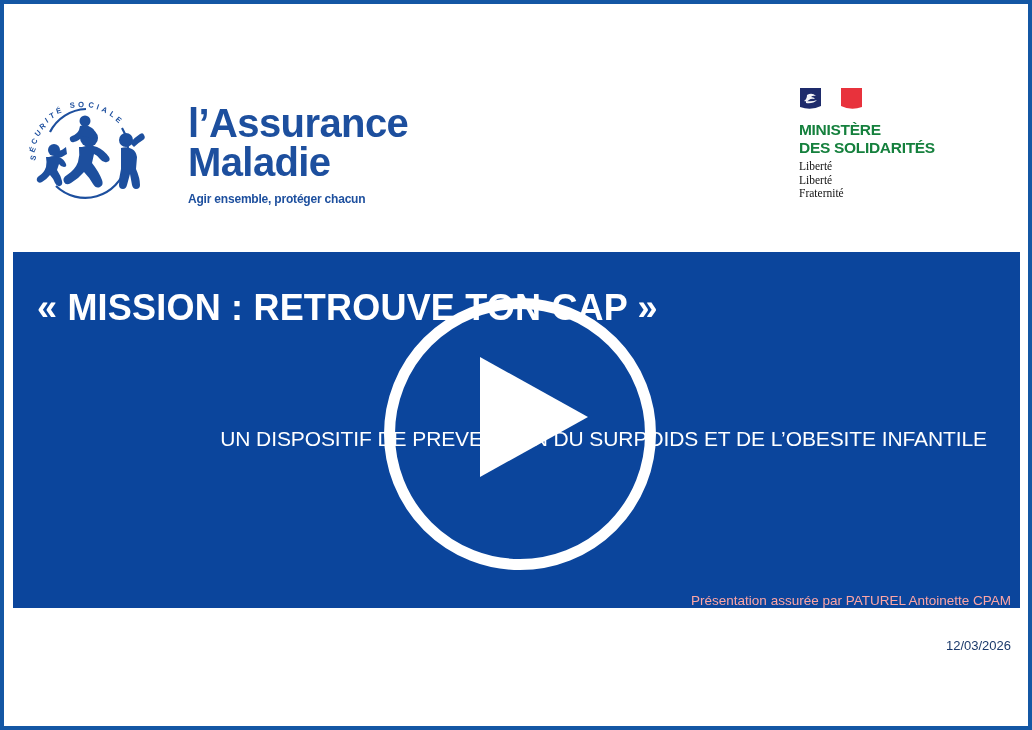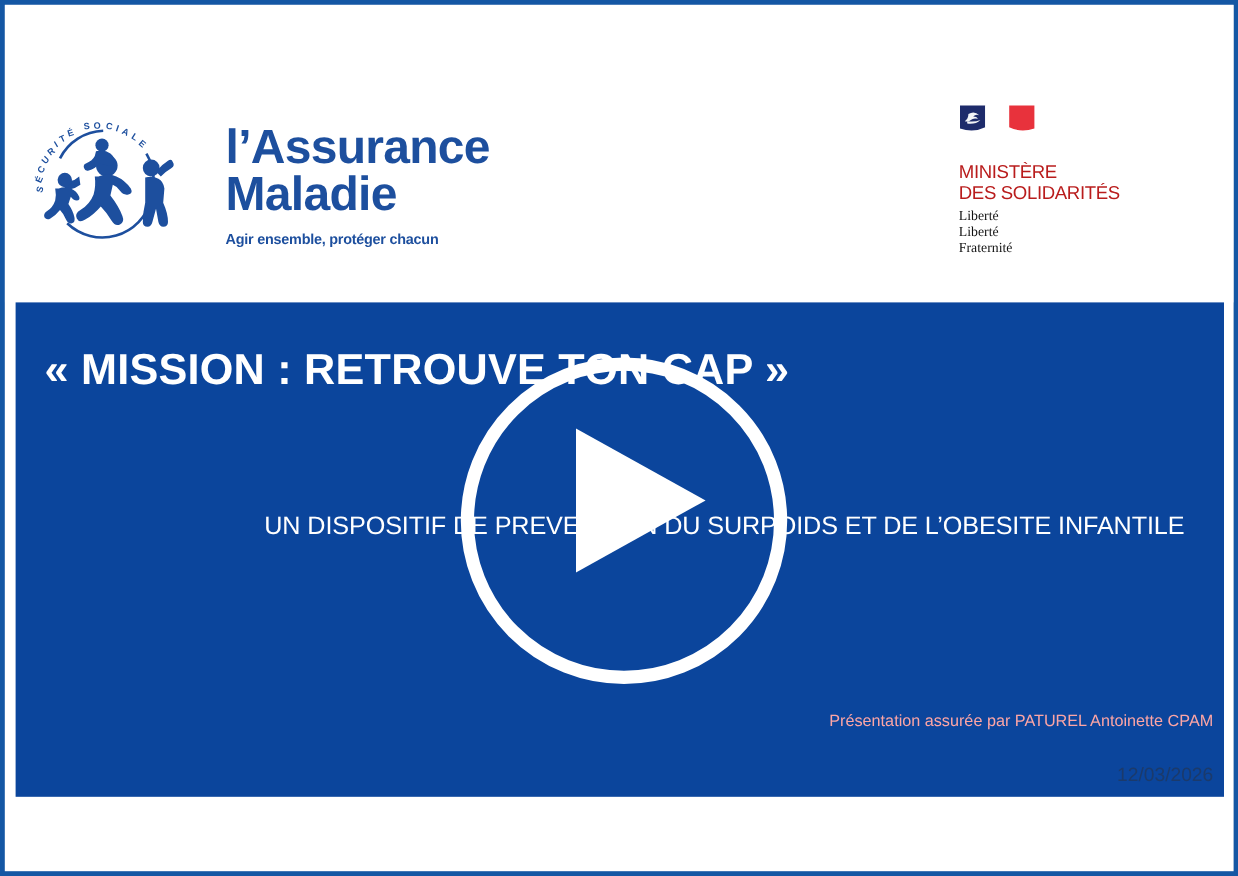--- a/index.html
+++ b/index.html
@@ -74,44 +74,44 @@
     top: 82px;
     width: 180px;
     height: 134px;
   }
   #ministry-flag {
     width: 64px;
     height: 26px;
     display: block;
   }
   #ministry-title {
-    margin-top: 23px;
-    color: #b91c1c;
-    font-weight: normal;
+    margin-top: 9px;
+    color: #15803d;
+    font-weight: bold;
     font-size: 15.5px;
     line-height: 17.5px;
     letter-spacing: -0.3px;
   }
   #ministry-title div { white-space: nowrap; }
   #ministry-motto {
     margin-top: 4px;
     font-family: "Liberation Serif", serif;
     font-size: 11.5px;
     line-height: 13.5px;
     color: #111111;
   }
   #ministry-motto div { white-space: nowrap; }
 
   
   #slide-panel {
     position: absolute;
     left: 9px;
     top: 248px;
     width: 1007px;
-    height: 412px;
+    height: 356px;
     background: #0b459c;
   }
 
   #slide-title {
     position: absolute;
     left: 24px;
     top: 35px;
     width: 930px;
     color: #ffffff;
     font-size: 36px;
@@ -142,21 +142,21 @@
     font-weight: normal;
     white-space: nowrap;
   }
 
   
   #slide-date {
     position: absolute;
     right: 17px;
     top: 634px;
     color: #1b3a6b;
-    font-size: 16px;
+    font-size: 13px;
     font-weight: normal;
     white-space: nowrap;
   }
 
   
   #play-overlay {
     position: absolute;
     left: 376px;
     top: 290px;
     width: 280px;

